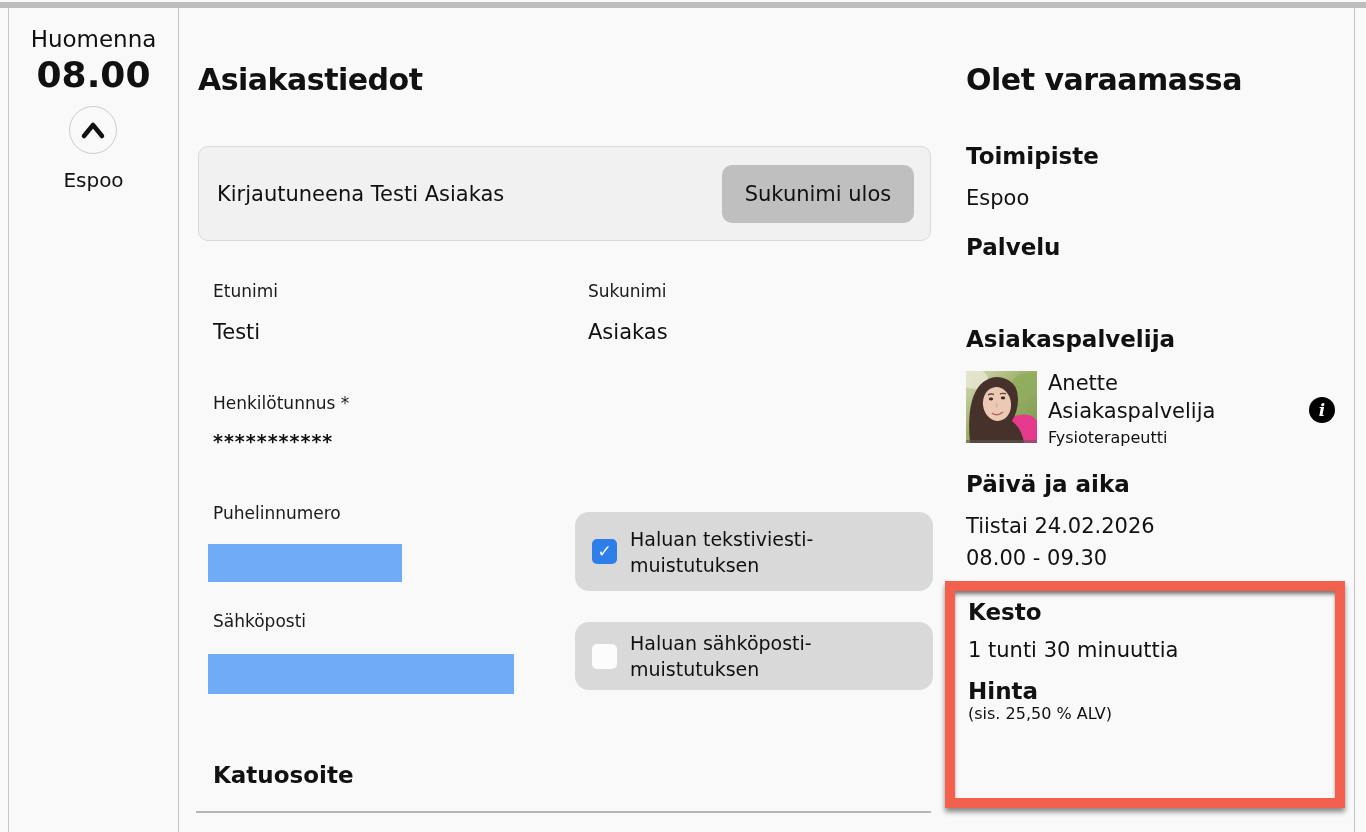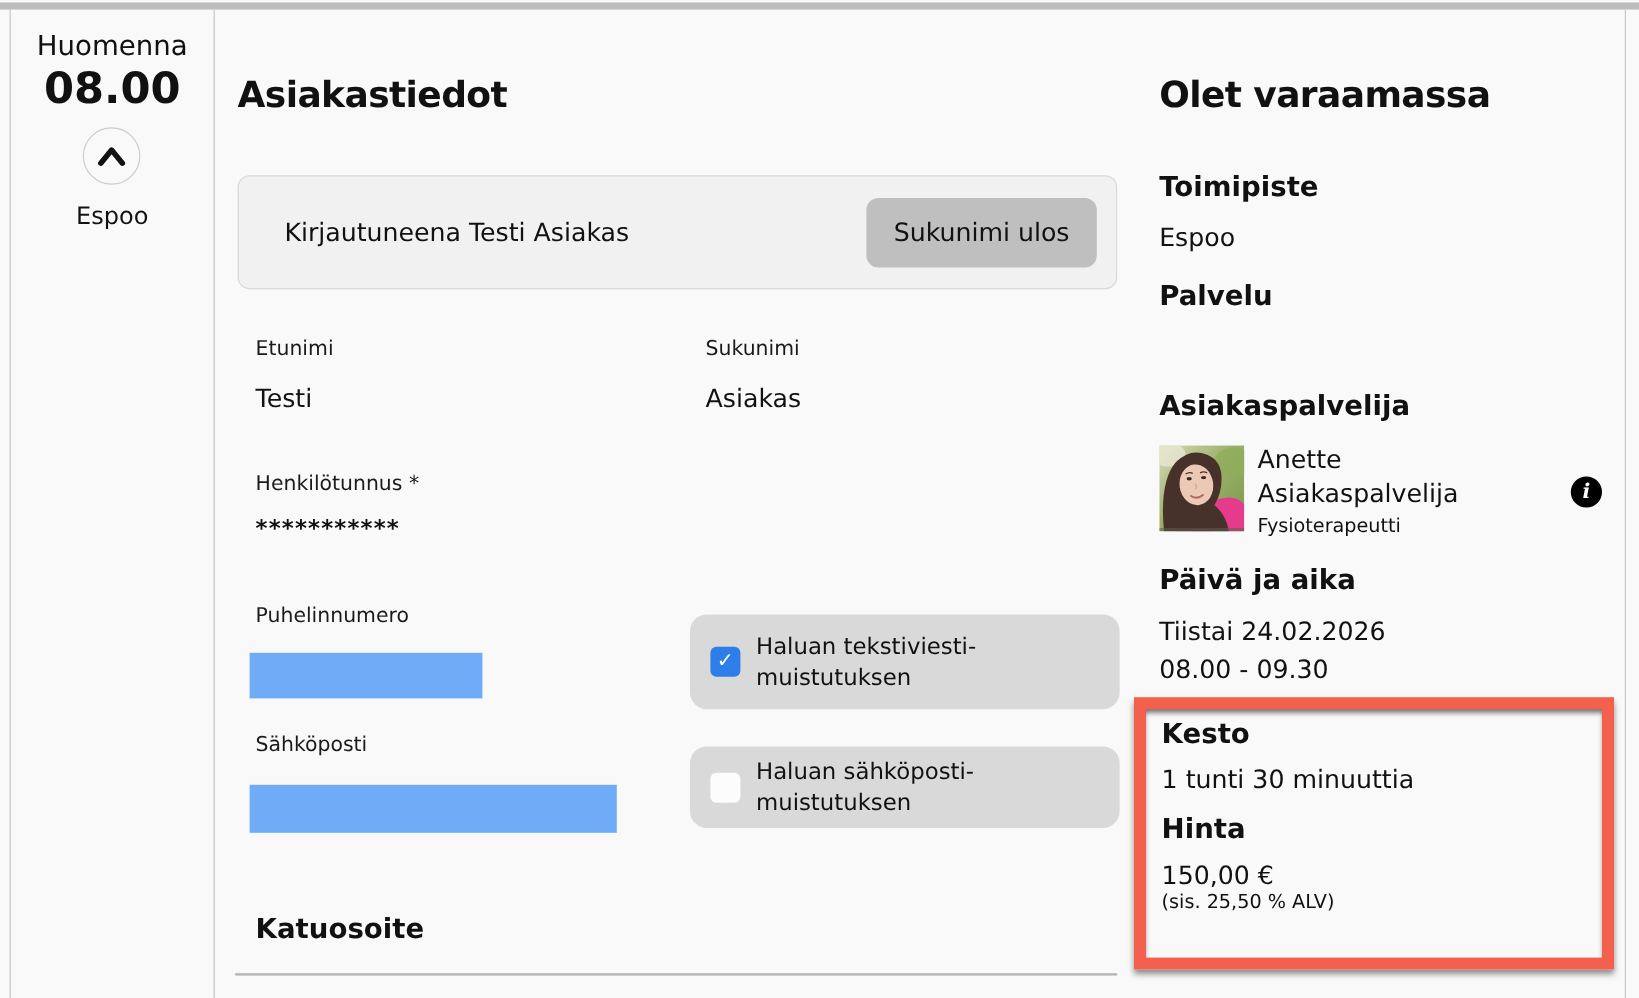--- a/index.html
+++ b/index.html
@@ -22,21 +22,21 @@
   #sb-time { top:54px; left:0; width:169px; font-size:36px; font-weight:bold; }
   #sb-collapse { top:106px; left:60px; width:48px; height:48px; border:1px solid #ccc; border-radius:50%;
                  background:#f9f9f9; display:flex; align-items:center; justify-content:center; cursor:pointer; }
   #sb-loc { top:168px; left:0; width:169px; font-size:20px; }
 
   
   #main-title { left:198px; top:62px; font-size:30px; font-weight:bold; letter-spacing:-0.5px; }
 
   #login-box { left:198px; top:146px; width:733px; height:95px; background:#f1f1f1;
                border:1px solid #d9d9d9; border-radius:10px; }
-  #login-status { left:217px; top:182px; font-size:21px;margin-left:20px; }
+  #login-status { left:217px; top:182px; font-size:21px; }
   #logout-btn { left:722px; top:165px; width:192px; height:58px; background:#bfbfbf; border:none;
                 border-radius:10px; font-size:21px; font-family:inherit; color:#111; cursor:pointer; }
 
   .field-label { font-size:17px; color:#1a1a1a; }
   .field-value { font-size:21px; color:#111; }
 
   #lbl-first { left:213px; top:281px;text-align:center; }
   #val-first { left:213px; top:320px; }
   #lbl-last  { left:588px; top:281px; }
   #val-last  { left:588px; top:320px; }
@@ -207,17 +207,16 @@
   <div id="staff-info-btn" class="abs">i</div>
 
   <div id="lbl-when" class="abs sum-label">Päivä ja aika</div>
   <div id="val-date" class="abs sum-value">Tiistai 24.02.2026</div>
   <div id="val-time" class="abs sum-value">08.00 - 09.30</div>
 
   <div id="highlight-box" class="abs">
     <span class="sum-label">Kesto</span>
     <span id="dur-value" class="sum-value">1 tunti 30 minuuttia</span>
     <span id="price-label" class="sum-label">Hinta</span>
-    <span id="price-value" class="sum-value">150,00 €</span>
     <span id="vat-note">(sis. 25,50 % ALV)</span>
   </div>
 
 </div>
 
 </body></html>

